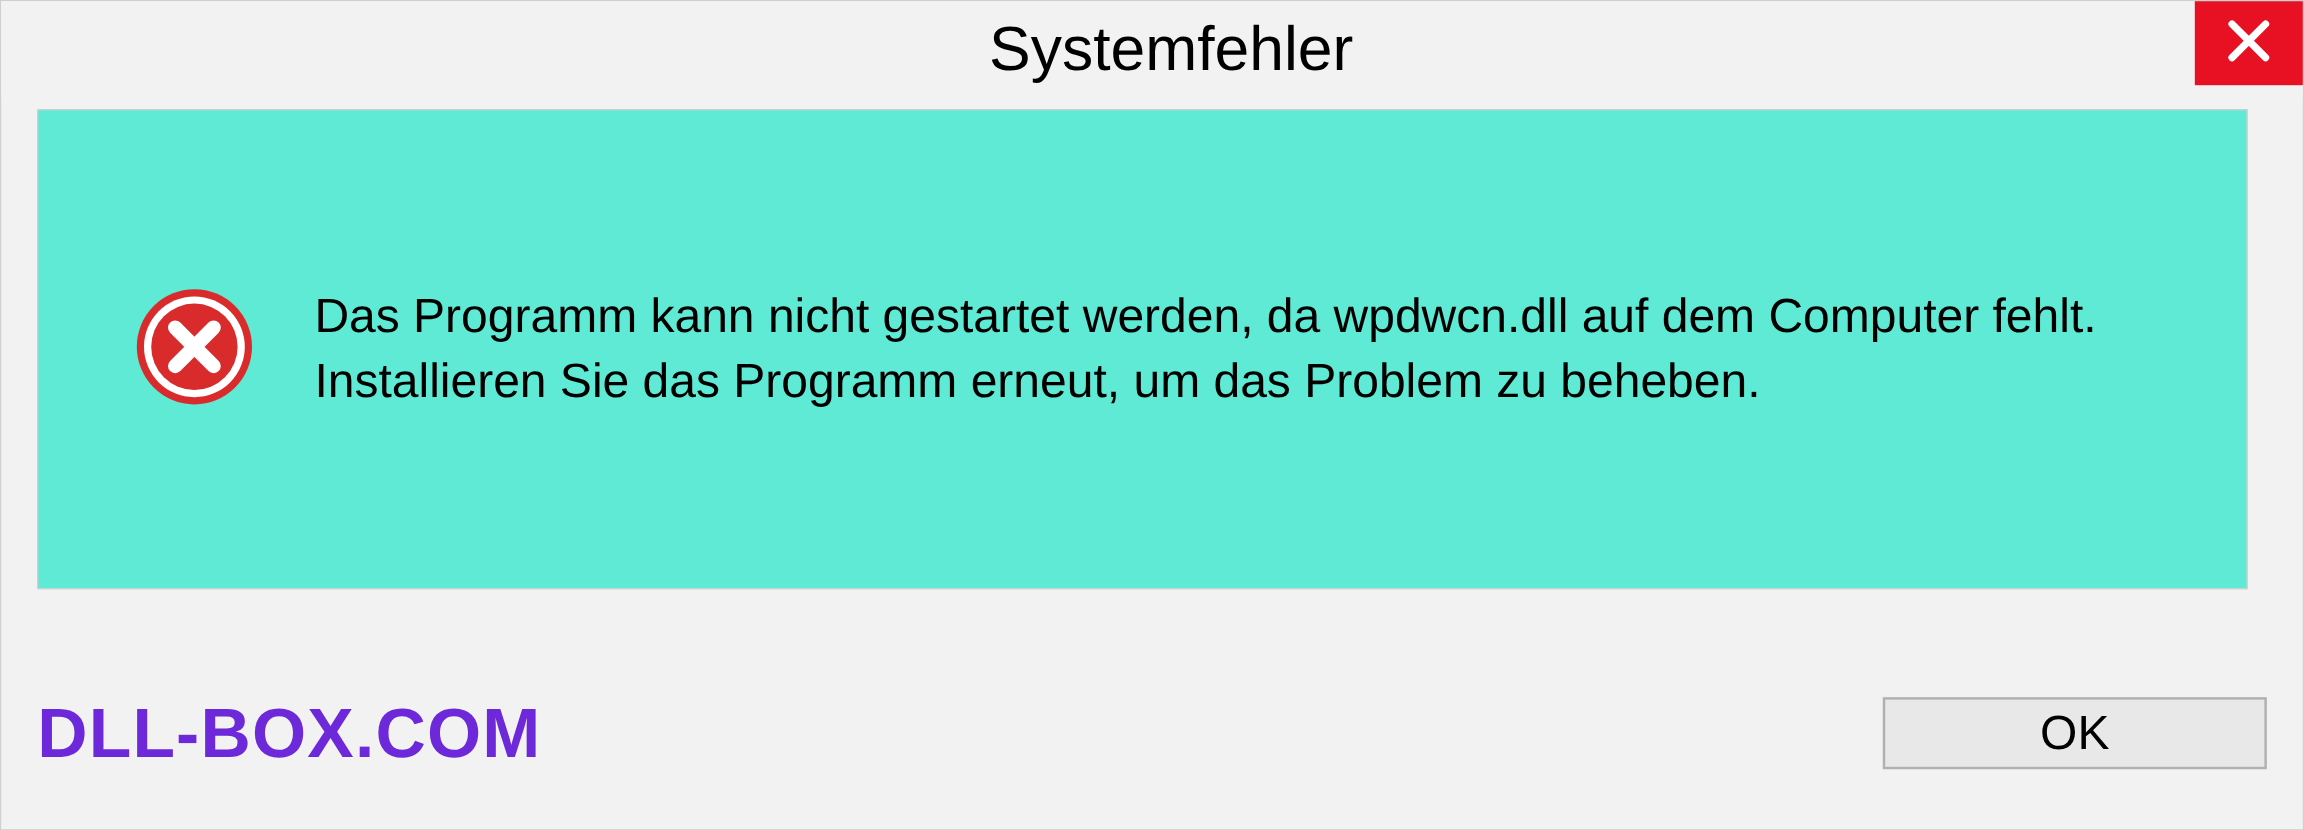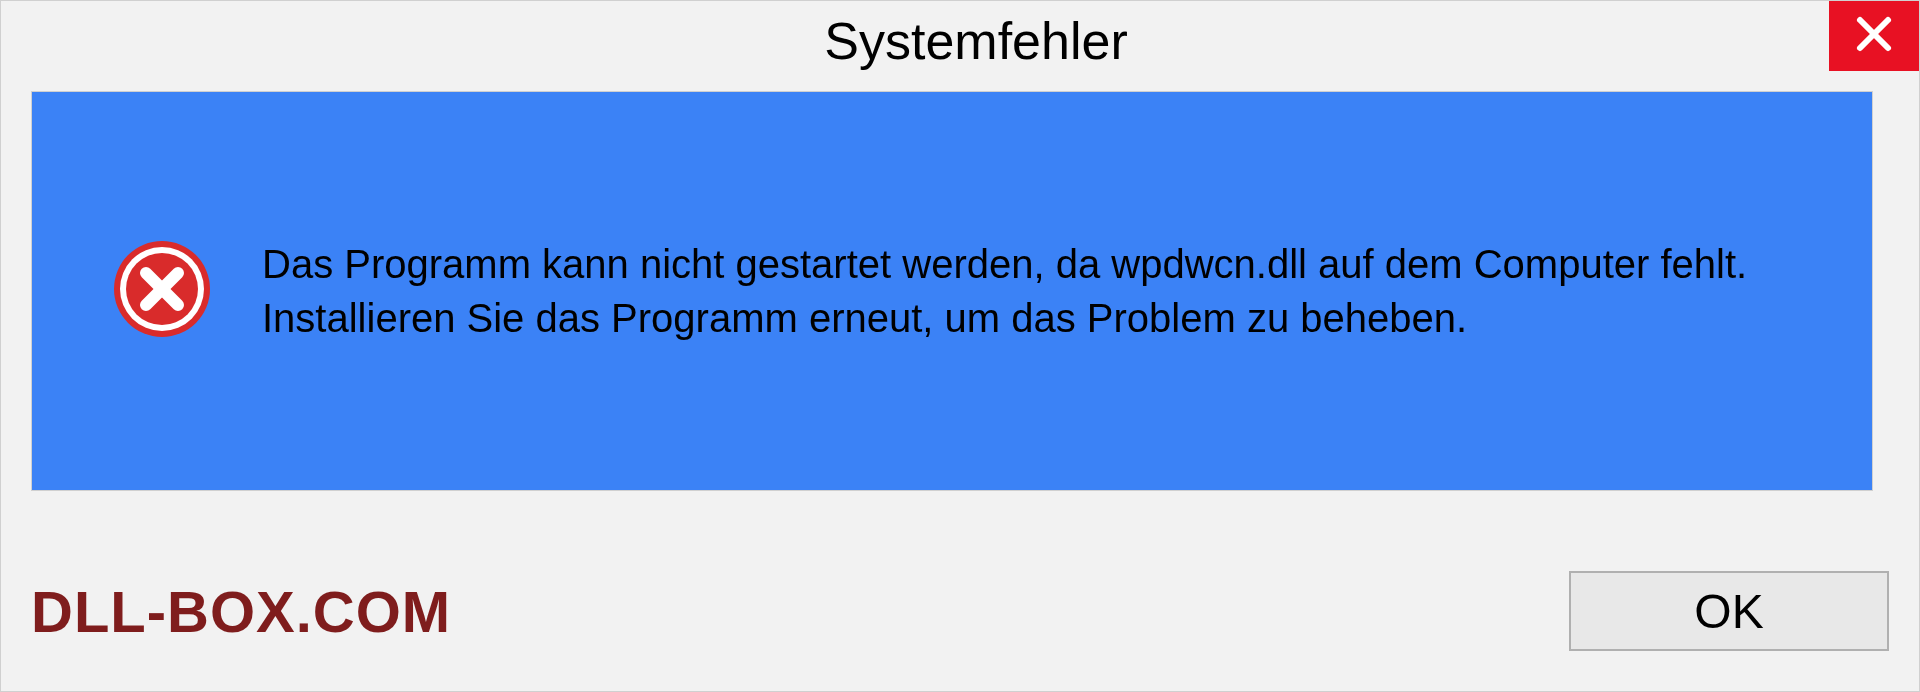--- a/index.html
+++ b/index.html
@@ -46,21 +46,21 @@
       align-items: center;
       justify-content: center;
       cursor: pointer;
     }
     .close-btn svg {
       width: 40px;
       height: 40px;
     }
     .content-area {
       margin: 10px 46px 0 30px;
-      background: #3b82f6;
+      background: #5eead4;
       border: 1px solid #d0d0d0;
       height: 400px;
       display: flex;
       align-items: center;
       padding: 0 40px;
     }
     .error-icon-wrap {
       flex-shrink: 0;
       margin-right: 50px;
       margin-left: 40px;
@@ -81,30 +81,30 @@
       left: 30px;
       right: 30px;
       display: flex;
       justify-content: space-between;
       align-items: center;
       height: 100px;
     }
     .watermark {
       font-size: 58px;
       font-weight: 900;
-      color: #7f1d1d;
+      color: #6d28d9;
       letter-spacing: 1px;
       font-family: Arial, sans-serif;
     }
     .ok-btn {
       width: 320px;
-      height: 80px;
+      height: 60px;
       background: #e8e8e8;
       border: 2px solid #b0b0b0;
-      font-size: 48px;
+      font-size: 40px;
       color: #000000;
       display: flex;
       align-items: center;
       justify-content: center;
       cursor: pointer;
     }
   </style>
 </head>
 <body>
 

